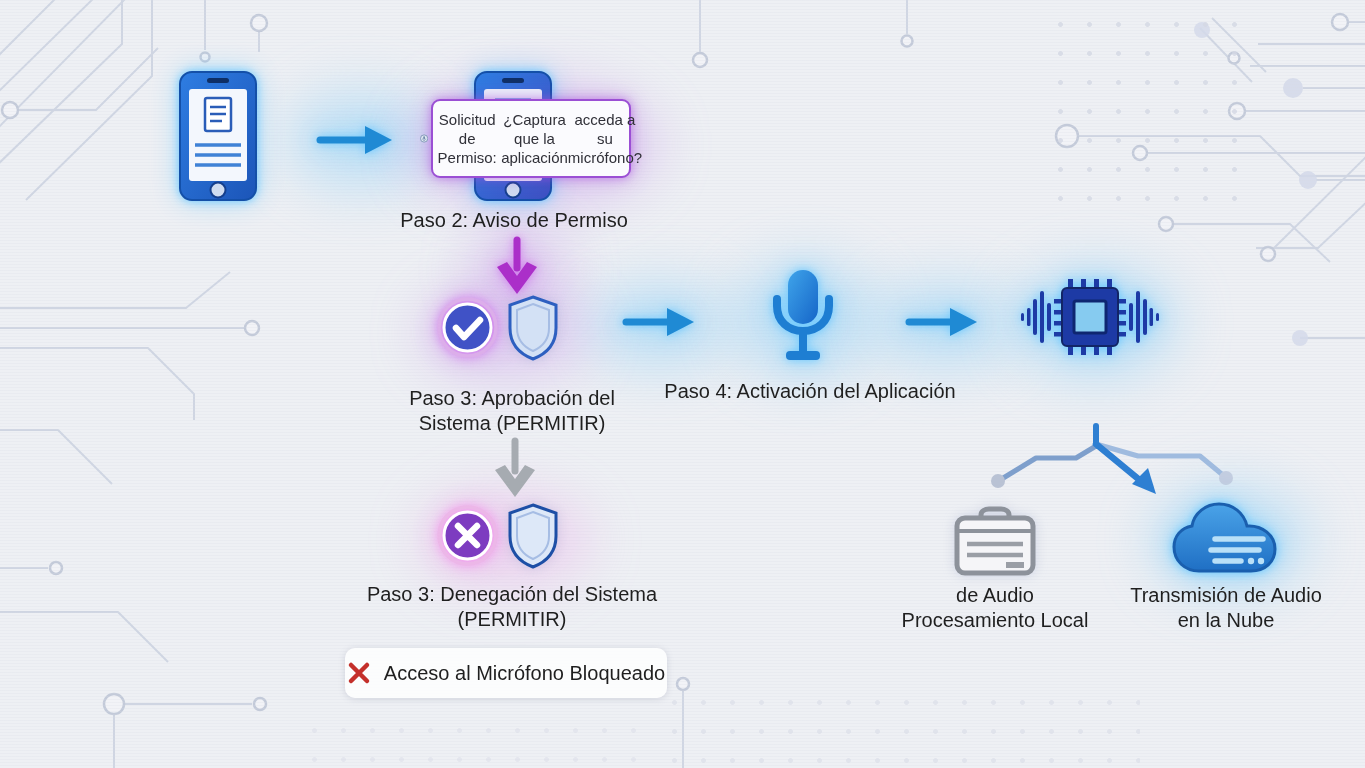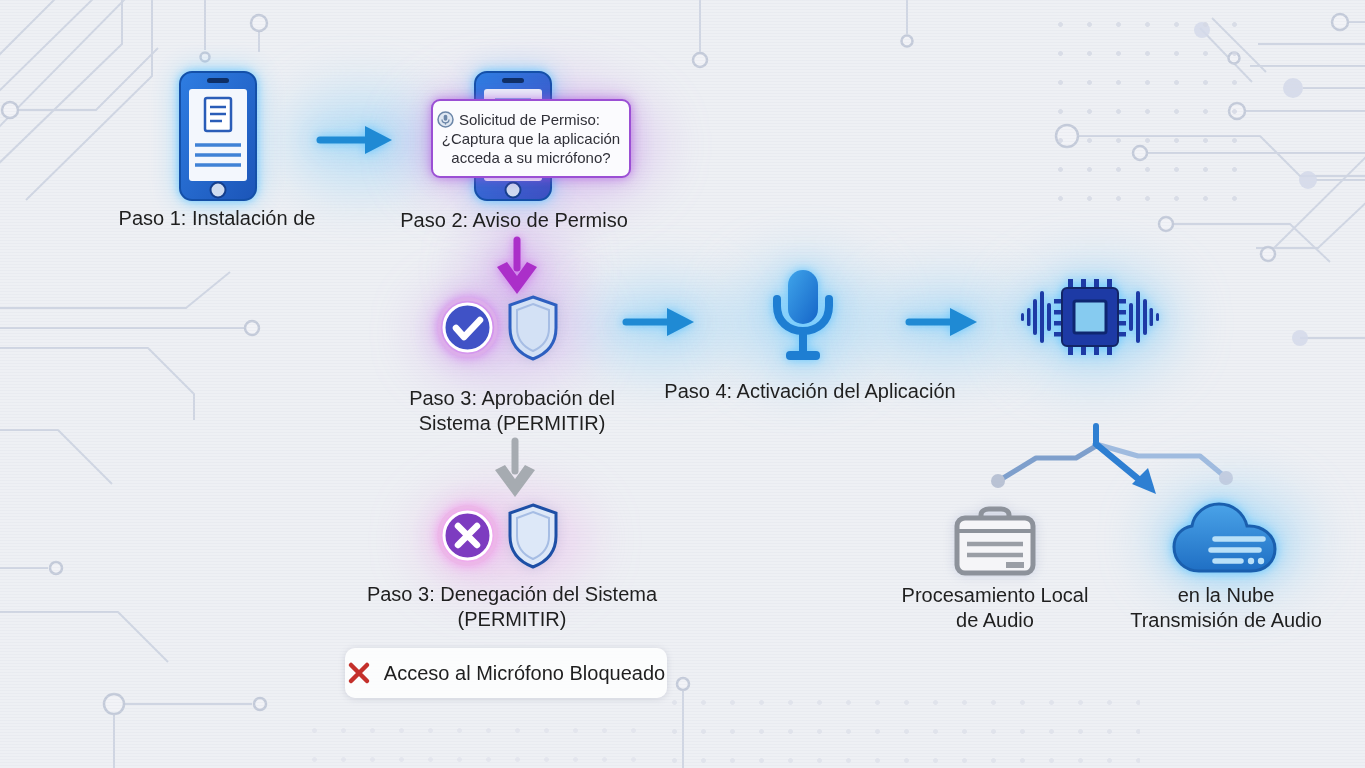--- a/index.html
+++ b/index.html
@@ -21,21 +21,21 @@
   .node{position:absolute;z-index:2;}
   .label{position:absolute;z-index:3;text-align:center;font-size:20px;line-height:25px;color:#1f1f1f;}
   .glow-cyan{filter:drop-shadow(0 0 5px rgba(96,198,255,.85)) drop-shadow(0 0 13px rgba(96,198,255,.45));}
   .glow-purple{filter:drop-shadow(0 0 5px rgba(205,115,235,.8)) drop-shadow(0 0 12px rgba(205,115,235,.4));}
   .glow-pink{filter:drop-shadow(0 0 5px rgba(240,150,235,.85)) drop-shadow(0 0 12px rgba(240,150,235,.45));}
   .glow-soft{filter:drop-shadow(0 0 6px rgba(150,160,200,.35));}
   
   .dialog{position:absolute;left:431px;top:99px;width:200px;height:79px;z-index:4;
     background:#fbfbfe;border:2.5px solid #9b4fd4;border-radius:9px;
     box-shadow:0 0 10px rgba(170,80,220,.55),0 0 22px rgba(170,80,220,.3);
-    display:flex;flex-direction:column;justify-content:center;
+    display:flex;flex-direction:row;justify-content:center;align-items:center;
     font-size:15px;line-height:19px;color:#303038;text-align:center;padding:2px 4px;}
   .dialog .row1{display:flex;align-items:center;gap:5px;}
   
   .blocked{position:absolute;left:345px;top:648px;width:322px;height:50px;z-index:2;
     background:rgba(255,255,255,.82);border-radius:10px;box-shadow:0 1px 6px rgba(120,125,150,.25);
     display:flex;align-items:center;justify-content:center;gap:13px;font-size:20px;color:#1f1f1f;}
 </style>
 </head>
 <body>
 
@@ -138,21 +138,20 @@
       <rect x="27" y="28" width="26" height="33" rx="2" fill="#ffffff" stroke="#2a5db8" stroke-width="2.5"></rect>
       <line x1="32" y1="37" x2="48" y2="37" stroke="#2a5db8" stroke-width="2.5"></line>
       <line x1="32" y1="44" x2="48" y2="44" stroke="#2a5db8" stroke-width="2.5"></line>
       <line x1="32" y1="51" x2="44" y2="51" stroke="#2a5db8" stroke-width="2.5"></line>
       <line x1="17" y1="75" x2="63" y2="75" stroke="#3f82d6" stroke-width="3.5"></line>
       <line x1="17" y1="85" x2="63" y2="85" stroke="#3f82d6" stroke-width="3.5"></line>
       <line x1="17" y1="95" x2="63" y2="95" stroke="#3f82d6" stroke-width="3.5"></line>
     </svg>
   </div>
   <div class="label" style="left:87px;top:206px;width:260px">
-    <div>Paso 1: Instalación de</div>
   </div>
 
   <div class="node glow-cyan" style="left:316px;top:120px">
     <svg width="78" height="40" viewBox="0 0 78 40">
       <line x1="4" y1="20" x2="52" y2="20" stroke="#1f8ad4" stroke-width="7" stroke-linecap="round"></line>
       <polygon points="49,6 76,20 49,34" fill="#1f8ad4"></polygon>
     </svg>
   </div>
 
   <div class="node glow-cyan" style="left:473px;top:70px">
@@ -338,38 +337,38 @@
     <svg width="88" height="72" viewBox="0 0 88 72">
       <path d="M 30,13 V 10 C 30,6 34,4 38,4 H 50 C 54,4 58,6 58,10 V 13" fill="none" stroke="#8d929b" stroke-width="5"></path>
       <rect x="6" y="13" width="76" height="55" rx="8" fill="#f5f5f8" stroke="#8d929b" stroke-width="5"></rect>
       <line x1="8" y1="26" x2="80" y2="26" stroke="#8d929b" stroke-width="4"></line>
       <line x1="16" y1="39" x2="72" y2="39" stroke="#9a9ea6" stroke-width="4.5"></line>
       <line x1="16" y1="50" x2="72" y2="50" stroke="#9a9ea6" stroke-width="4.5"></line>
       <rect x="55" y="57" width="18" height="6" fill="#9a9ea6"></rect>
     </svg>
   </div>
   <div class="label" style="left:865px;top:583px;width:260px">
+    <div>de Audio</div>
     <div>Procesamiento Local</div>
-    <div>de Audio</div>
   </div>
 
   <div class="node glow-cyan" style="left:1169px;top:499px">
     <svg width="114" height="80" viewBox="0 0 114 80">
       <defs>
           <linearGradient id="cld" x1="0" y1="0" x2="0" y2="1">
         <stop offset="0" stop-color="#4aa3e8"></stop>
             <stop offset="1" stop-color="#1f6fc4"></stop>
           </linearGradient>
         </defs>
       <path d="M 30,72 C 16,72 5,62 5,48 C 5,37 12,29 23,27 C 25,14 37,5 50,5 C 64,5 75,14 78,27 C 93,26 106,36 106,50 C 106,63 96,72 82,72 Z" fill="url(#cld)" stroke="#1a5fae" stroke-width="3"></path>
       <line x1="46" y1="40" x2="94" y2="40" stroke="#b9e0f8" stroke-width="5.5" stroke-linecap="round"></line>
       <line x1="42" y1="51" x2="90" y2="51" stroke="#b9e0f8" stroke-width="5.5" stroke-linecap="round"></line>
       <line x1="46" y1="62" x2="72" y2="62" stroke="#b9e0f8" stroke-width="5.5" stroke-linecap="round"></line>
       <circle cx="82" cy="62" r="3.2" fill="#b9e0f8"></circle>
       <circle cx="92" cy="62" r="3.2" fill="#b9e0f8"></circle>
     </svg>
   </div>
   <div class="label" style="left:1095px;top:583px;width:262px">
+    <div>Transmisión de Audio</div>
     <div>en la Nube</div>
-    <div>Transmisión de Audio</div>
   </div>
 
 </div>
 
 </body></html>

